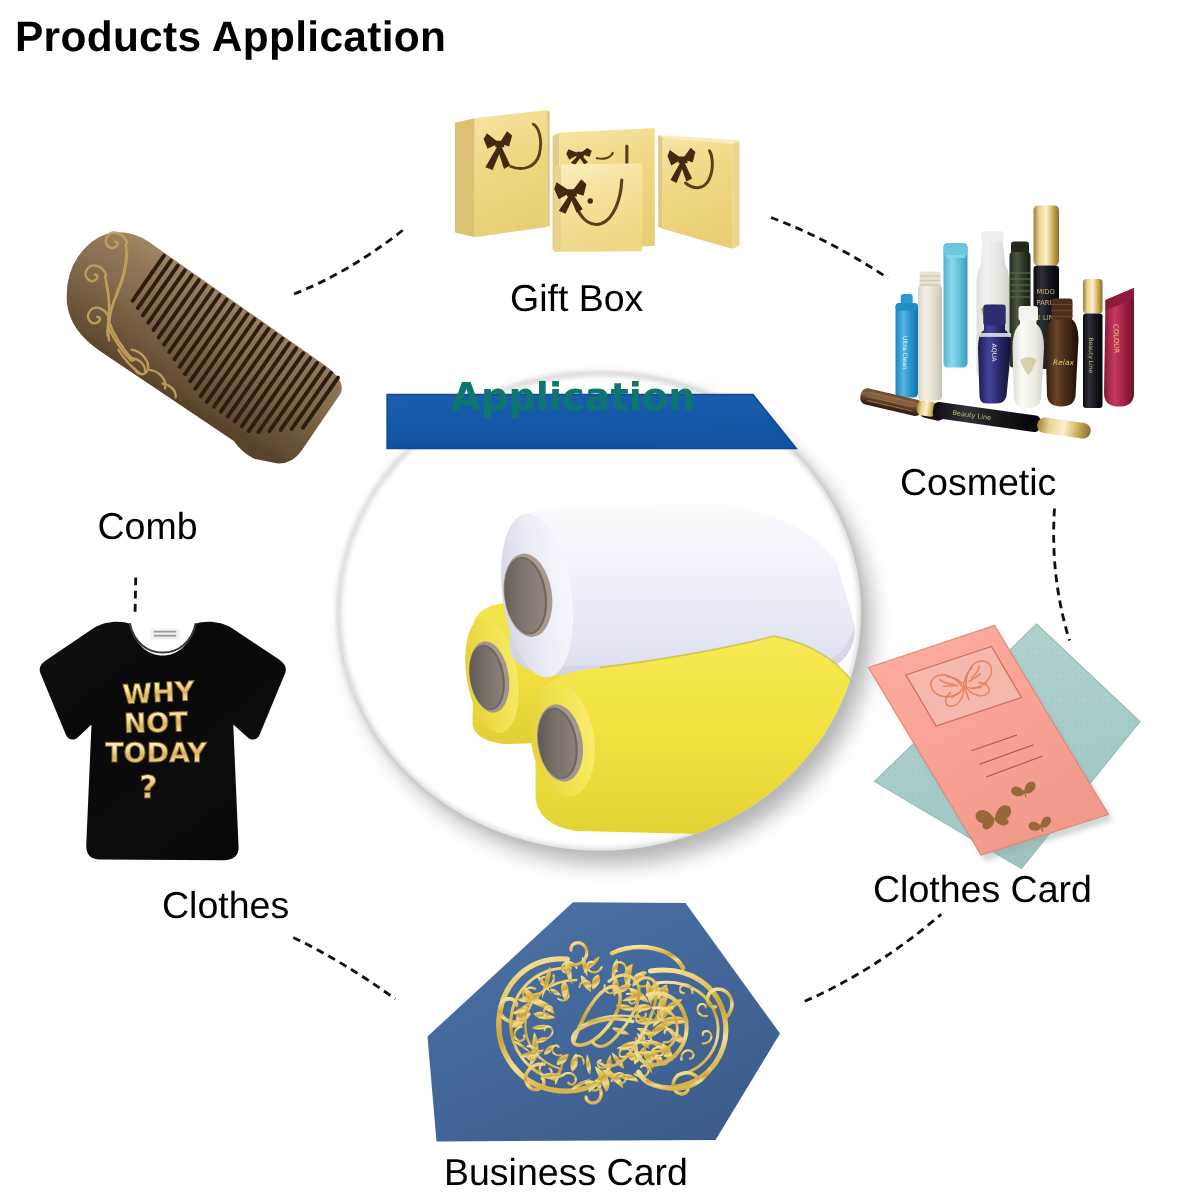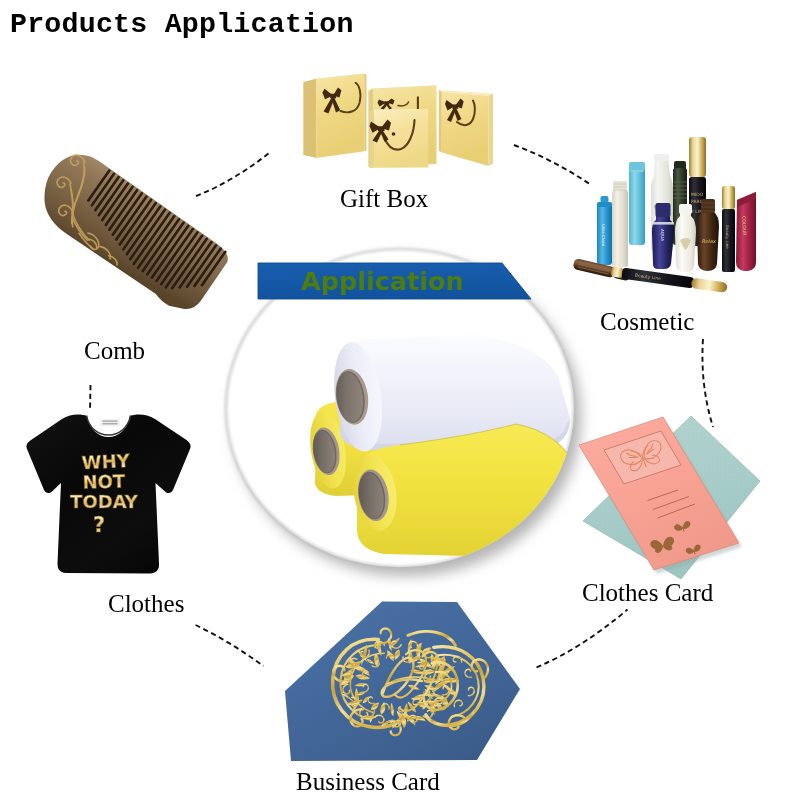--- a/index.html
+++ b/index.html
@@ -1,23 +1,23 @@
 <!DOCTYPE html>
 <html><head>
 <meta charset="utf-8">
 <style>
   html,body{margin:0;padding:0;}
   body{width:800px;height:800px;background:#ffffff;overflow:hidden;
        font-family:"DejaVu Sans",sans-serif;}
   #stage{position:relative;width:800px;height:800px;}
-  #title{position:absolute;left:10px;top:8px;font-family:Liberation Mono, monospace;
+  #title{position:absolute;left:10px;top:8px;font-family:Liberation Sans, sans-serif;
          font-weight:bold;font-size:28.3px;color:#000;letter-spacing:0.2px;}
-  .lbl{position:absolute;font-family:Liberation Serif, serif;font-size:25px;color:#000;white-space:nowrap;}
-  #bannerText{position:absolute;left:301px;top:266px;font-family:"DejaVu Sans",sans-serif;
-    font-weight:bold;font-size:25.5px;color:#4d7c0f;letter-spacing:0px;}
+  .lbl{position:absolute;font-family:Liberation Sans, sans-serif;font-size:25px;color:#000;white-space:nowrap;}
+  #bannerText{position:absolute;left:301px;top:250px;font-family:"DejaVu Sans",sans-serif;
+    font-weight:bold;font-size:25.5px;color:#0f766e;letter-spacing:0px;}
   svg{position:absolute;left:0;top:0;}
 </style>
 </head>
 <body>
 
 <div id="stage">
   <svg id="scene" width="800" height="800" viewBox="0 0 800 800">
     <defs>
       <filter id="circleShadowF" x="-30%" y="-30%" width="180%" height="180%">
         <feDropShadow dx="7" dy="9" stdDeviation="7" flood-color="#9a9a9a" flood-opacity="0.75"></feDropShadow>
@@ -677,14 +677,14 @@
       <path d="M 258 263 L 502 263 L 531 299 L 258 299 Z" fill="url(#bannerG)" stroke="#0f4a92" stroke-width="0.9"></path>
     </g>
   </svg>
   <div id="title">Products Application</div>
   <div id="bannerText">Application</div>
   <div class="lbl" style="left:340px;top:185px">Gift Box</div>
   <div class="lbl" style="left:600px;top:308px">Cosmetic</div>
   <div class="lbl" style="left:582px;top:579px">Clothes Card</div>
   <div class="lbl" style="left:108px;top:590px">Clothes</div>
   <div class="lbl" style="left:296px;top:768px">Business Card</div>
-  <div class="lbl" style="left:84px;top:337px">Comb</div>
+  <div class="lbl" style="left:65px;top:337px">Comb</div>
 </div>
 
 </body></html>

